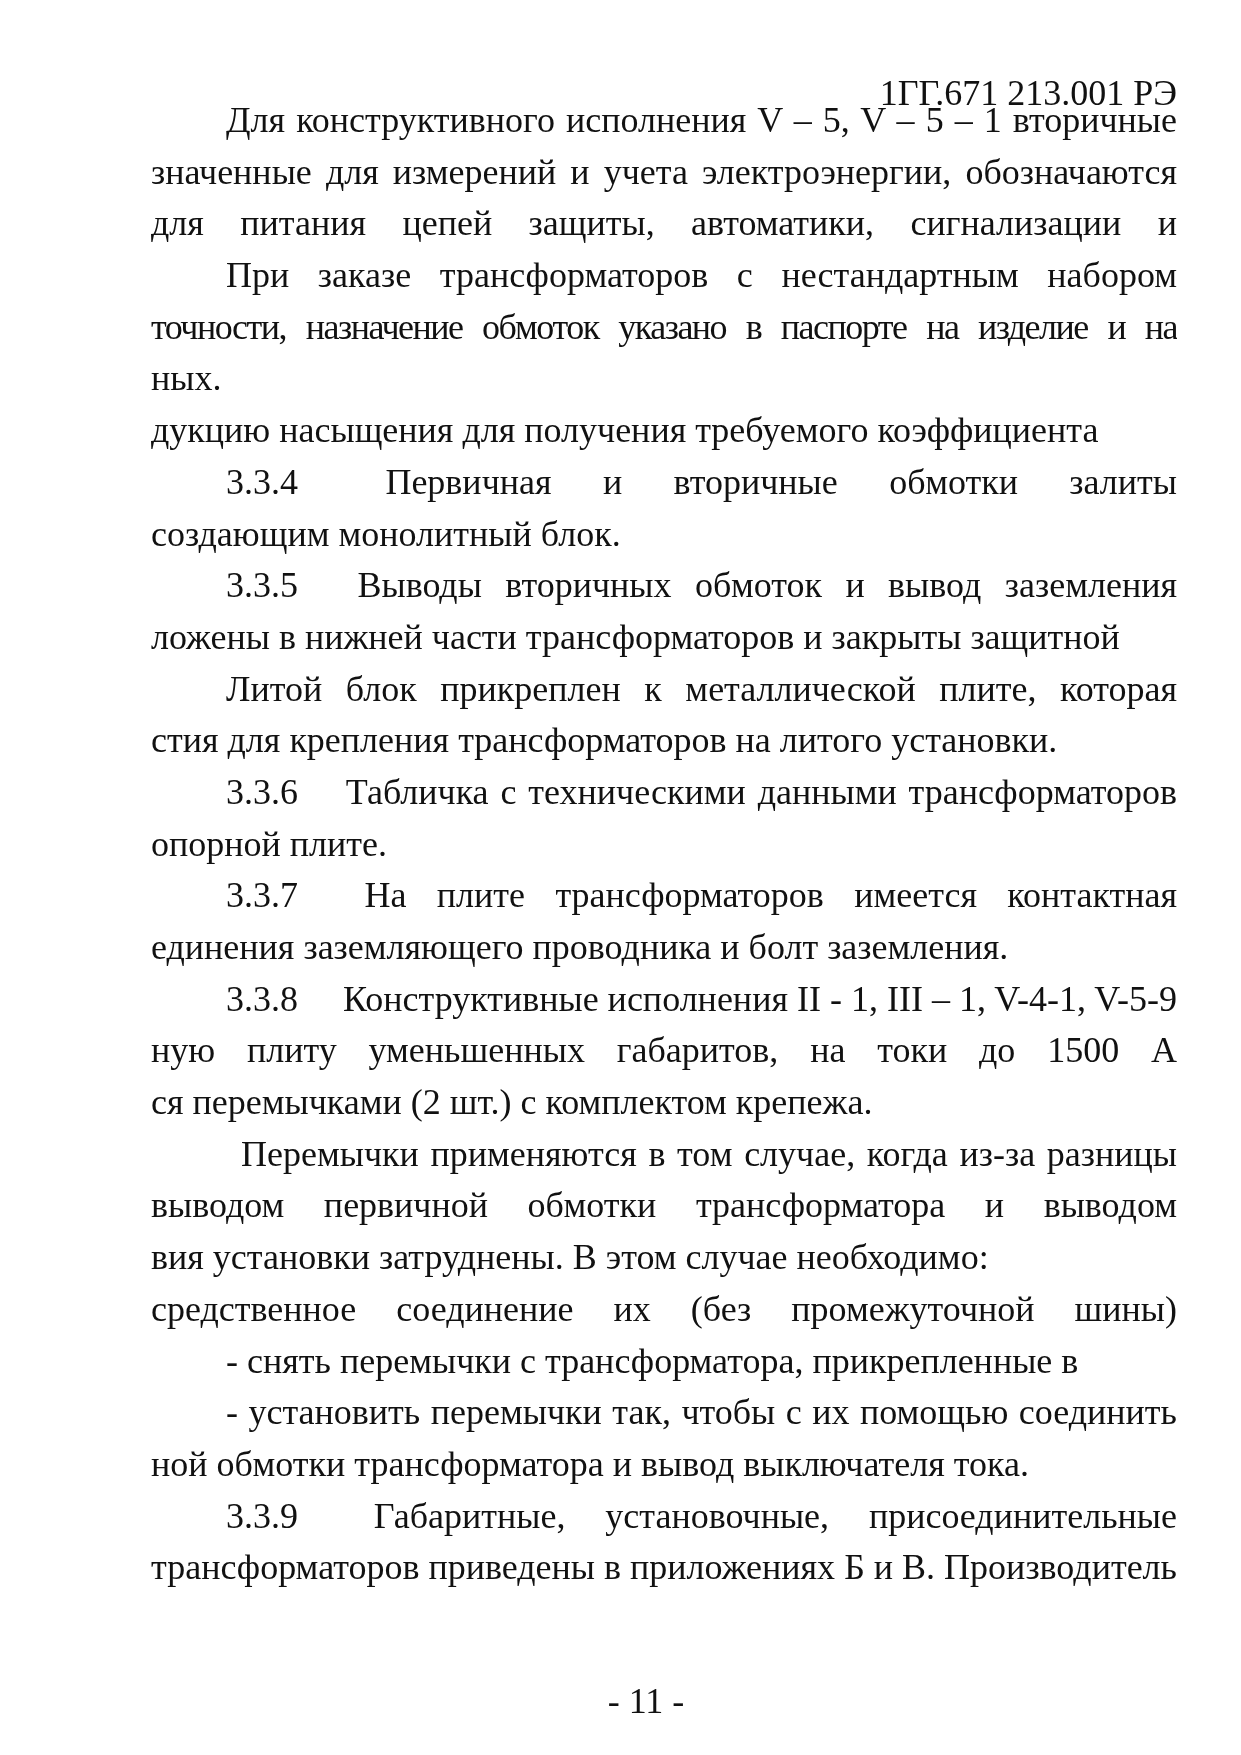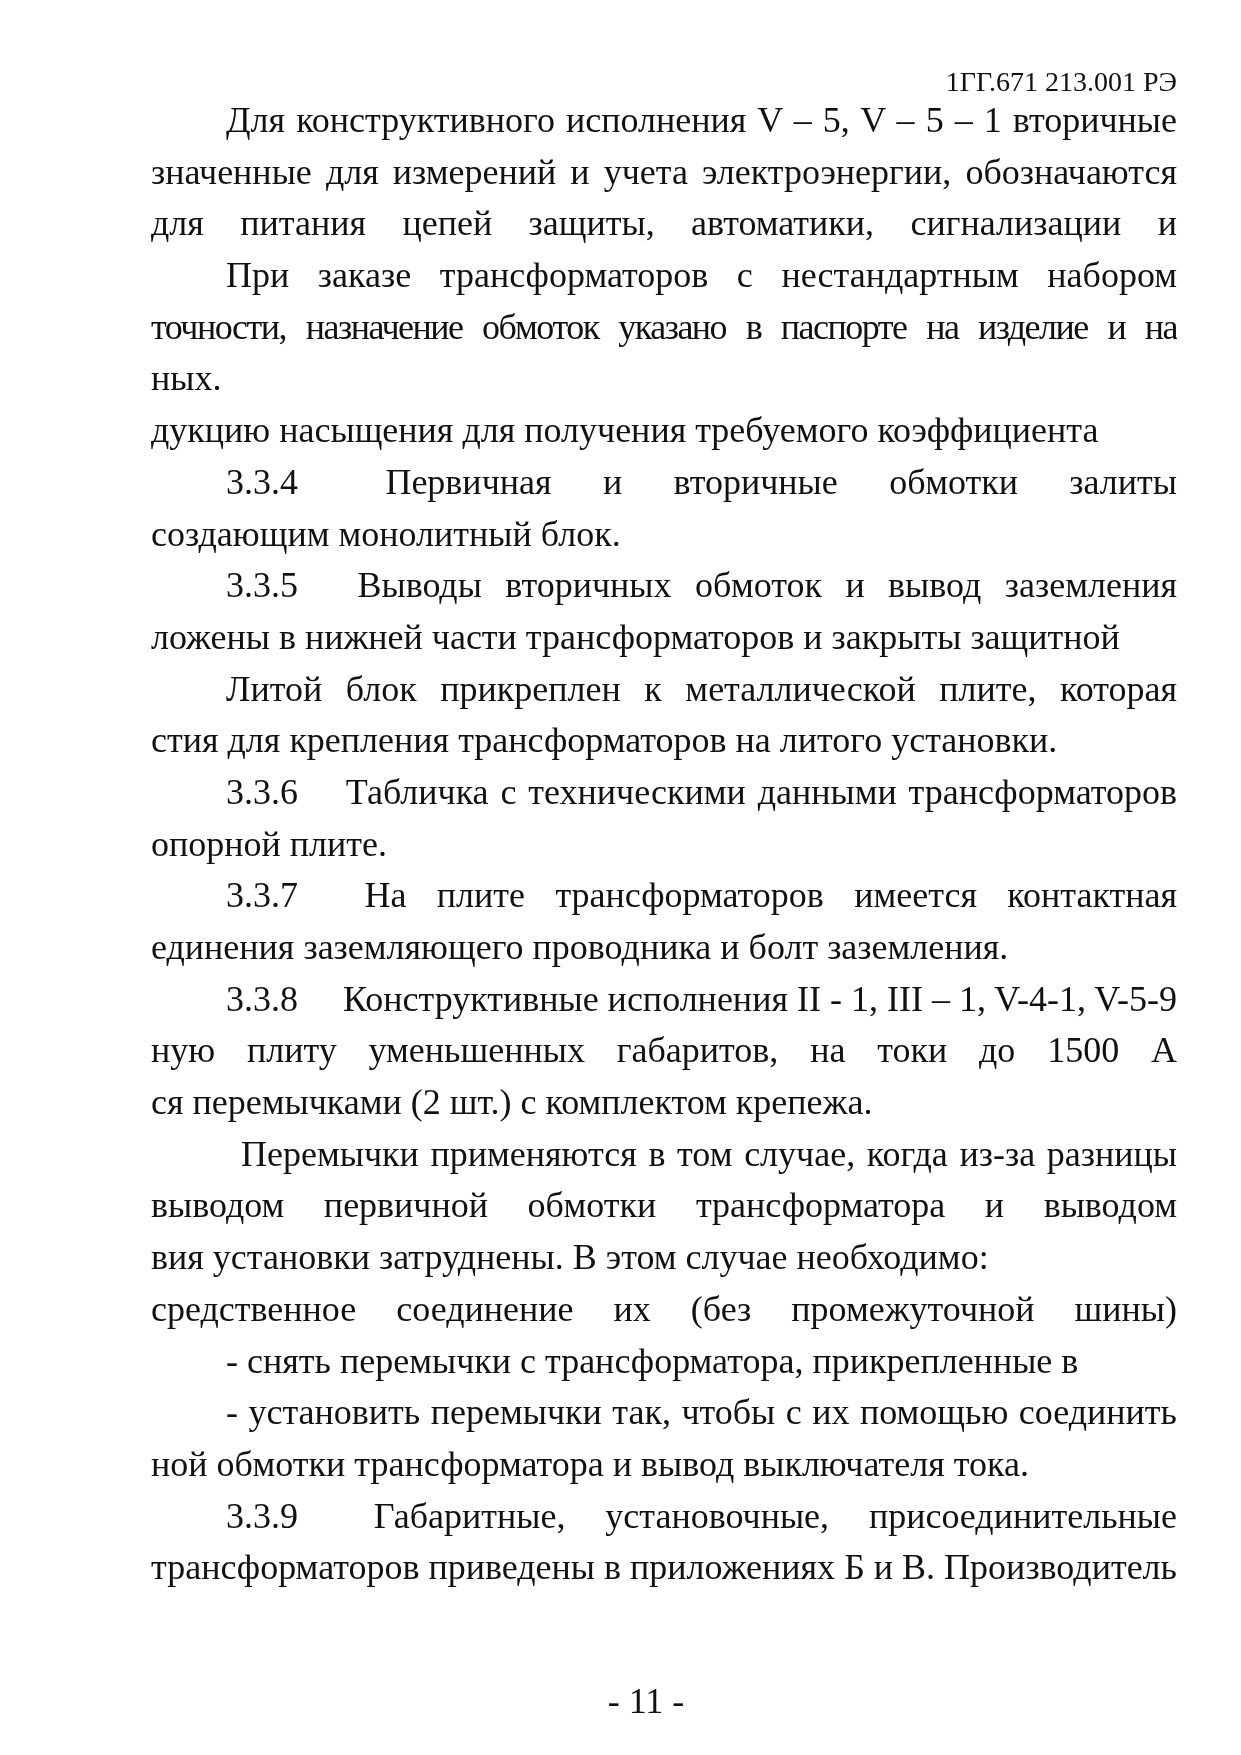--- a/index.html
+++ b/index.html
@@ -11,26 +11,26 @@
     position: relative;
     width: 1241px;
     height: 1755px;
     background: #ffffff;
     color: #111111;
     font-family: "Liberation Serif", "DejaVu Serif", serif;
     overflow: hidden;
   }
   .doc-code {
     position: absolute;
-    top: 60px;
+    top: 71px;
     left: 115px;
     width: 1062px;
     height: 44px;
     line-height: 44px;
-    font-size: 28px;
+    font-size: 36px;
     text-align: right;
     white-space: nowrap;
     font-family: Liberation Serif, serif;
   }
   .doc-body {
     position: absolute;
     top: 95px;
     left: 115px;
     width: 1062px;
   }

